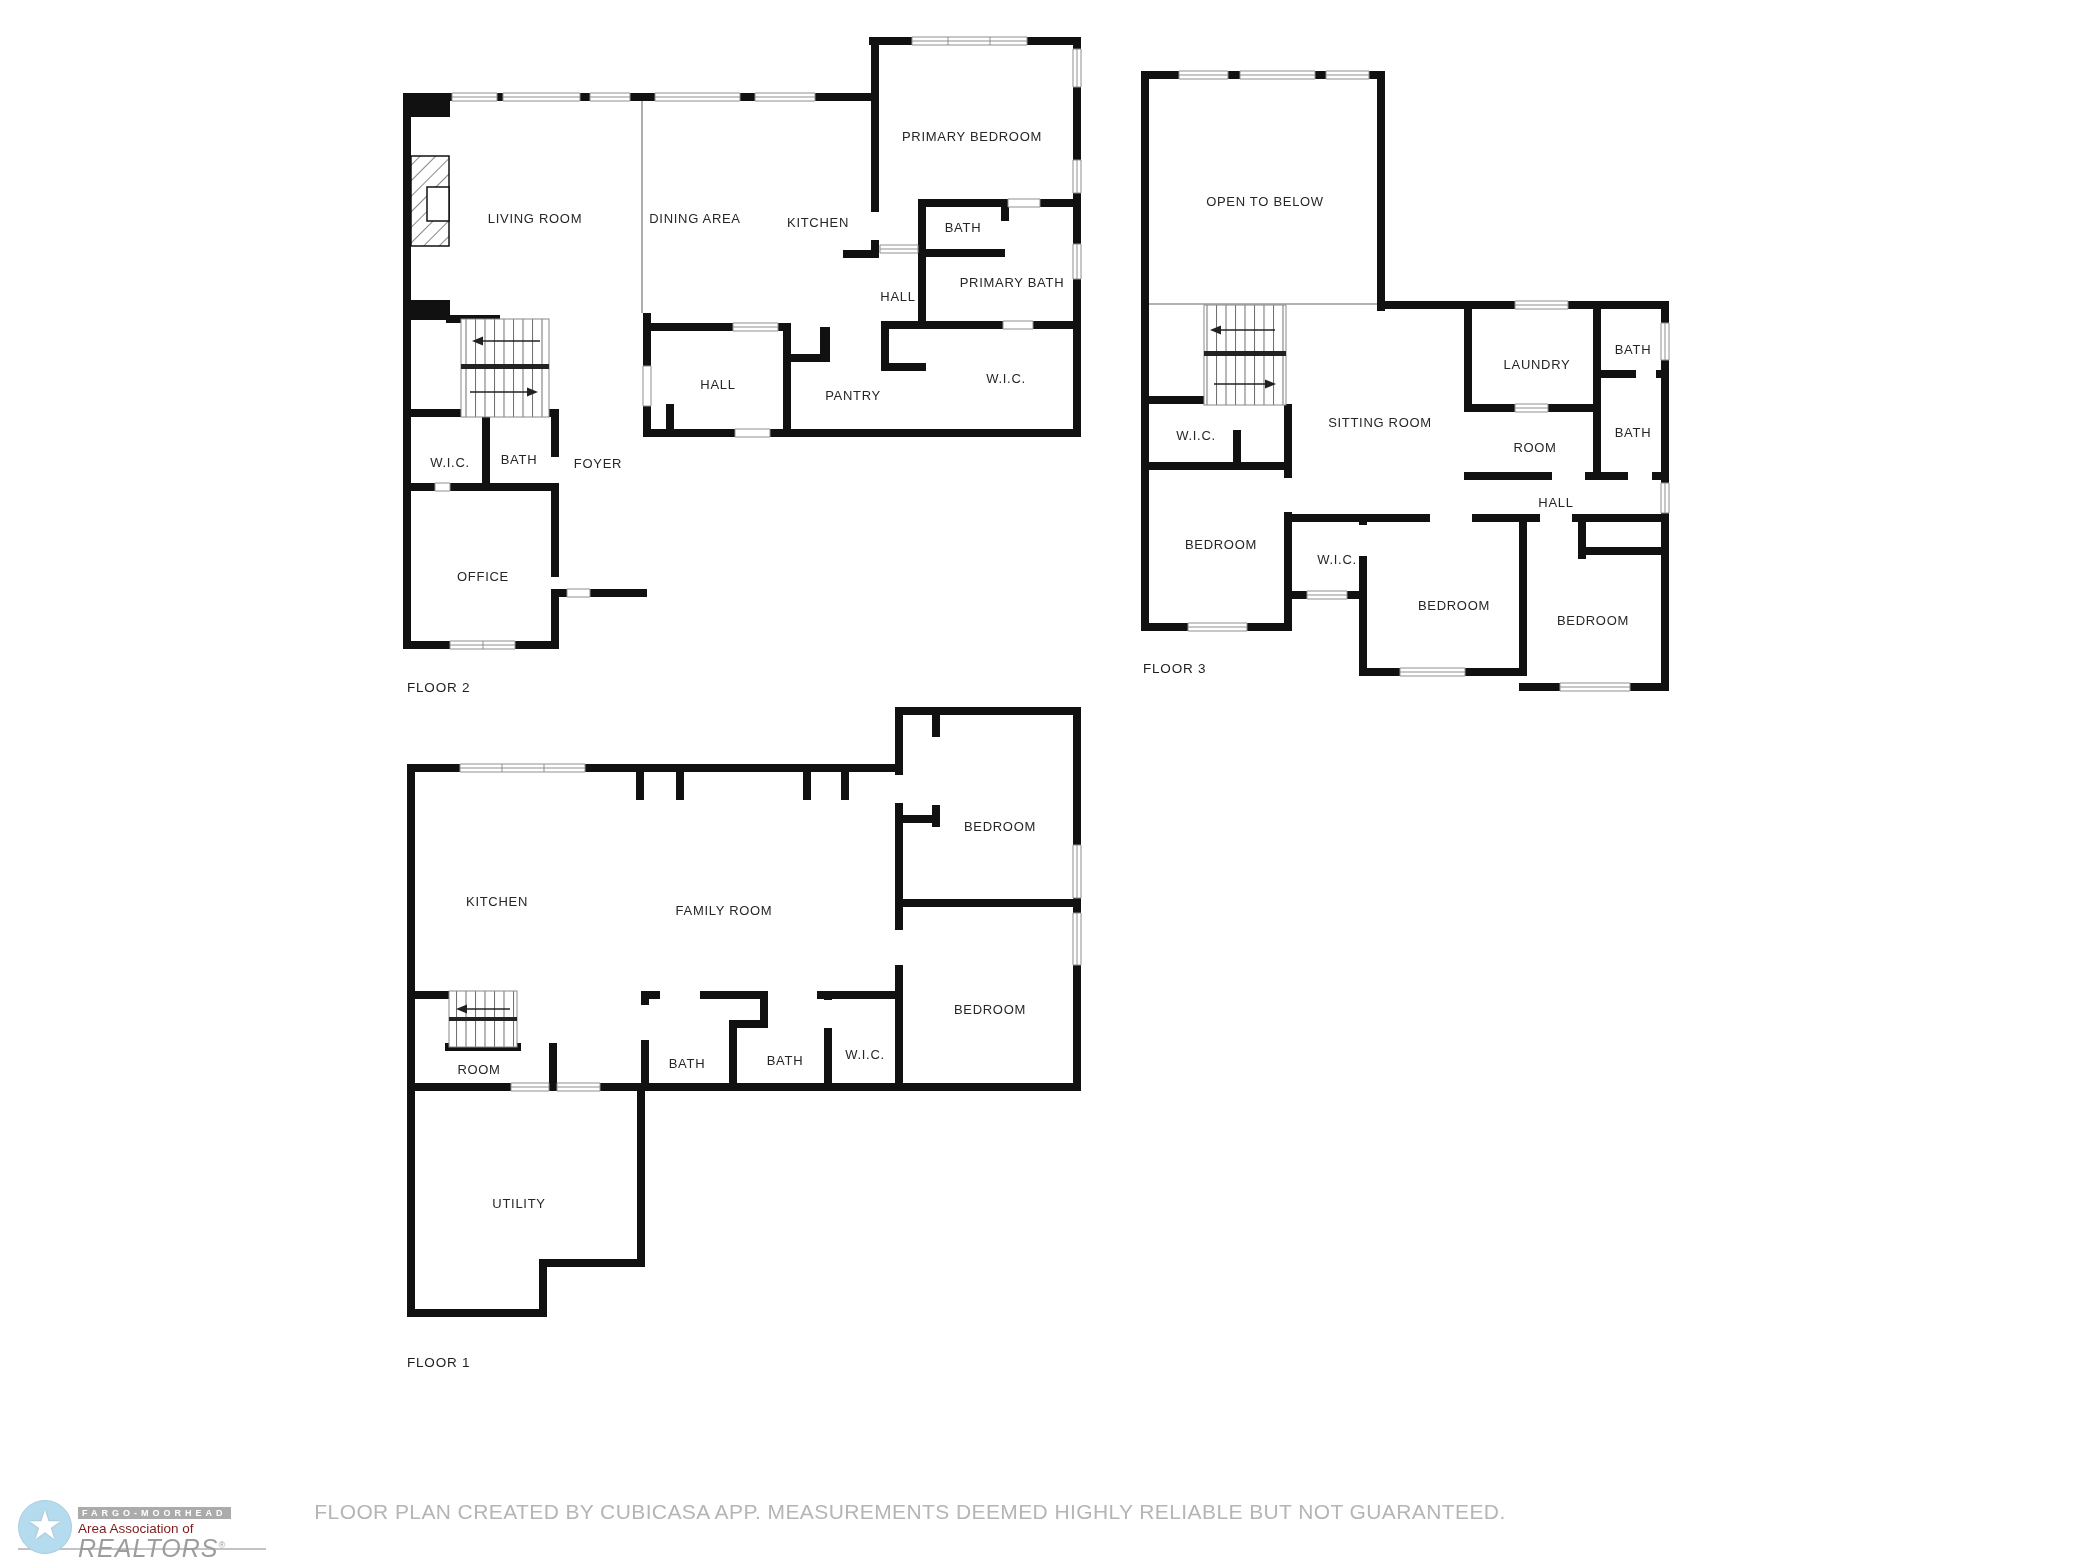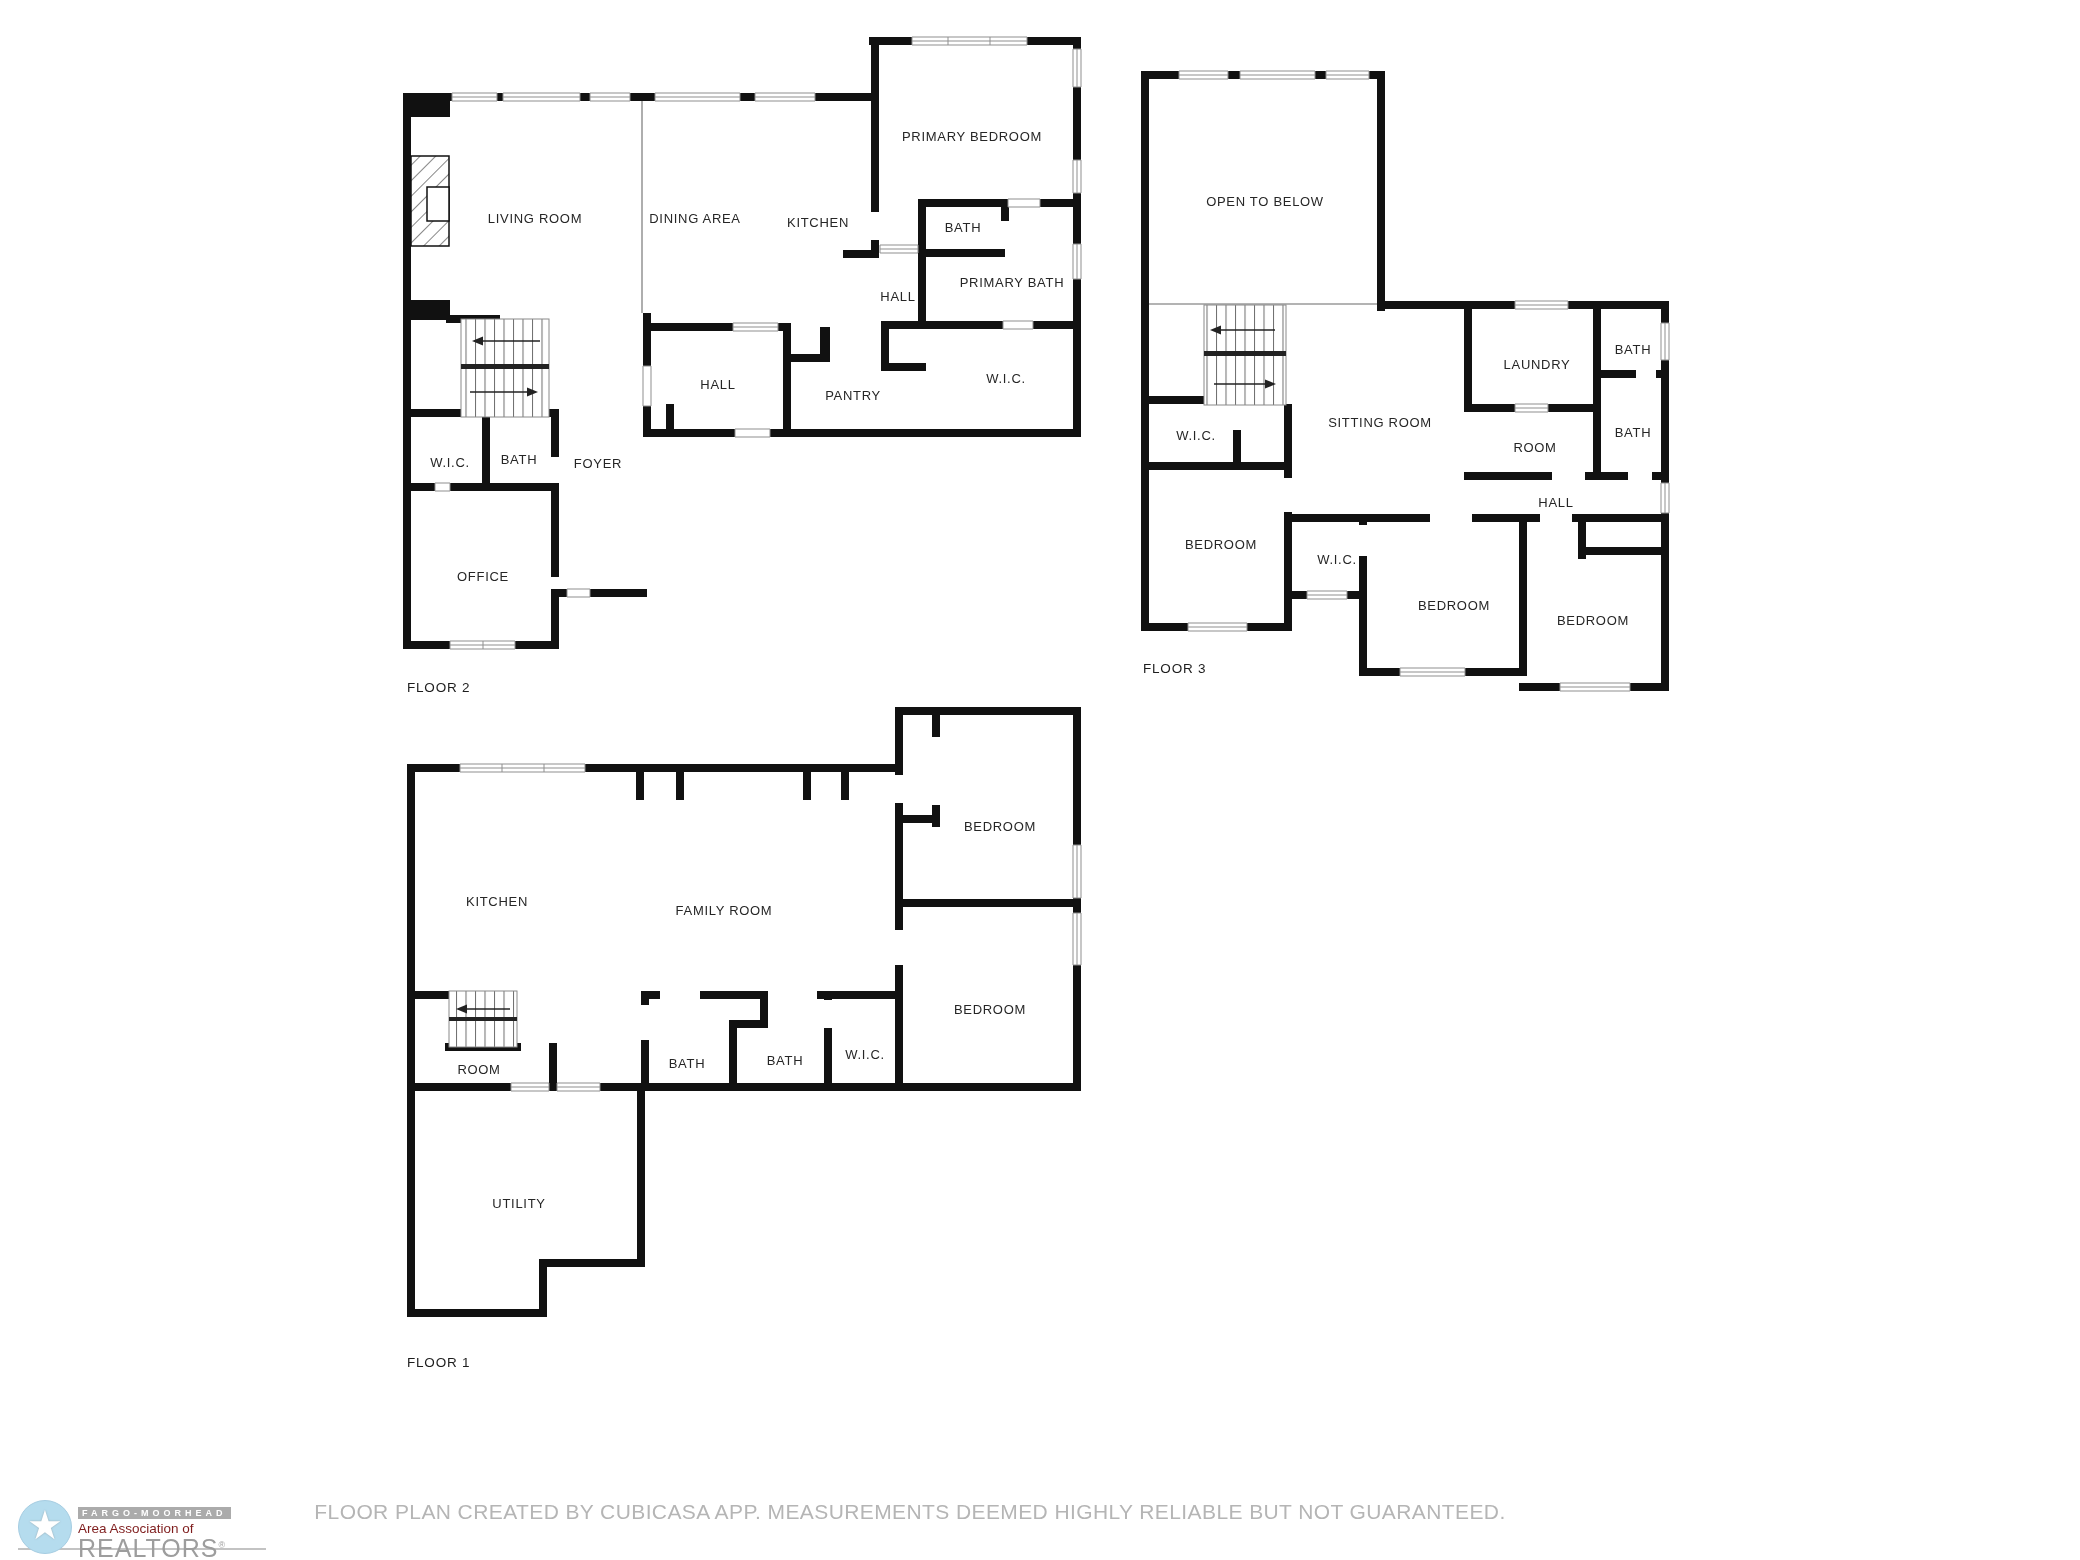--- a/index.html
+++ b/index.html
@@ -26,21 +26,21 @@
 
   #logo{position:absolute;left:16px;top:1498px;width:260px;height:60px;}
   #logo .rule{position:absolute;left:2px;top:50px;width:248px;height:1.5px;background:#c3c3c3;}
   #logo .ball{position:absolute;left:2px;top:2px;width:52px;height:52px;border-radius:50%;
               background:#b5dcee;border:1px solid #a6cde2;display:flex;align-items:center;justify-content:center;}
   #logo .star{color:#fff;font-size:40px;line-height:1;text-shadow:0 0 2px #8fa3ad;transform:translateY(-2px);}
   #logo .txt{position:absolute;left:62px;top:4px;}
   #logo .l1{display:inline-block;background:#ababab;color:#fff;font-size:9px;font-weight:bold;
             letter-spacing:4px;padding:1px 4px;}
   #logo .l2{color:#7f1d1d;font-size:13.5px;margin-top:1px;}
-  #logo .l3{color:#9d9d9d;font-size:25px;letter-spacing:1px;line-height:1;}
+  #logo .l3{color:#9d9d9d;font-size:25px;letter-spacing:1px;line-height:1;font-style:italic;}
   #logo .reg{font-size:9px;vertical-align:super;color:#9d9d9d;}
 </style>
 </head>
 <body>
 
 <svg id="plan" width="2080" height="1560" viewBox="0 0 2080 1560">
   <defs>
     <pattern id="steps" width="9.5" height="12" patternUnits="userSpaceOnUse">
       <rect width="9.5" height="12" fill="#fff"></rect>
       <line x1="0.5" y1="0" x2="0.5" y2="12" stroke="#6e6e6e" stroke-width="1"></line>

